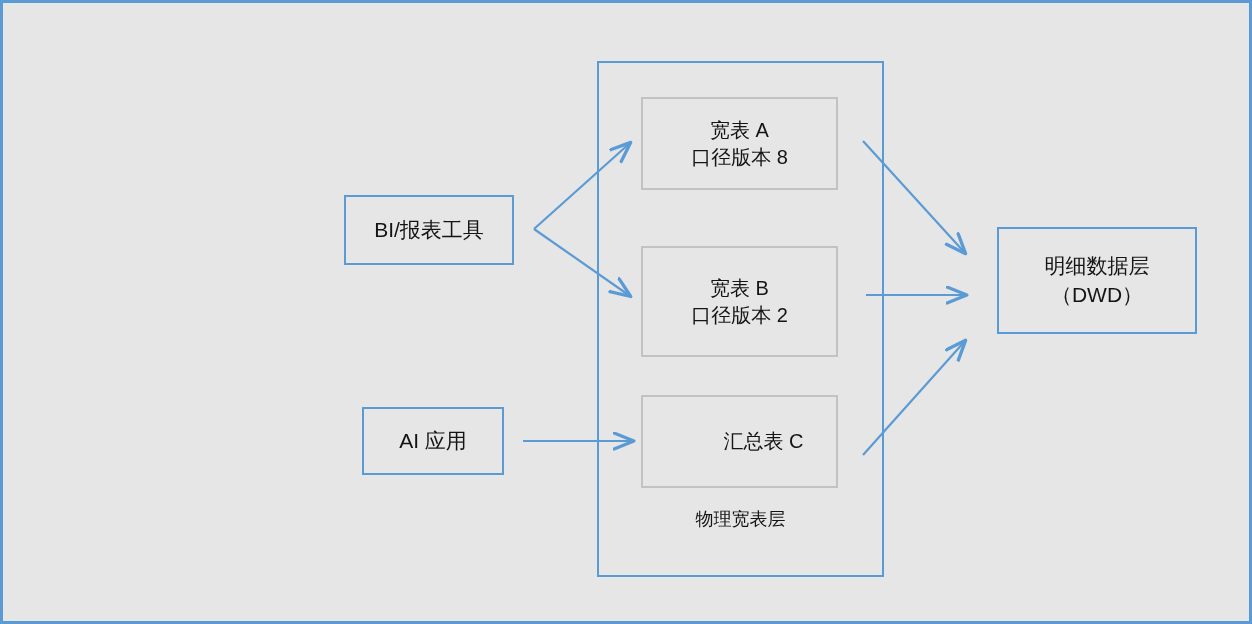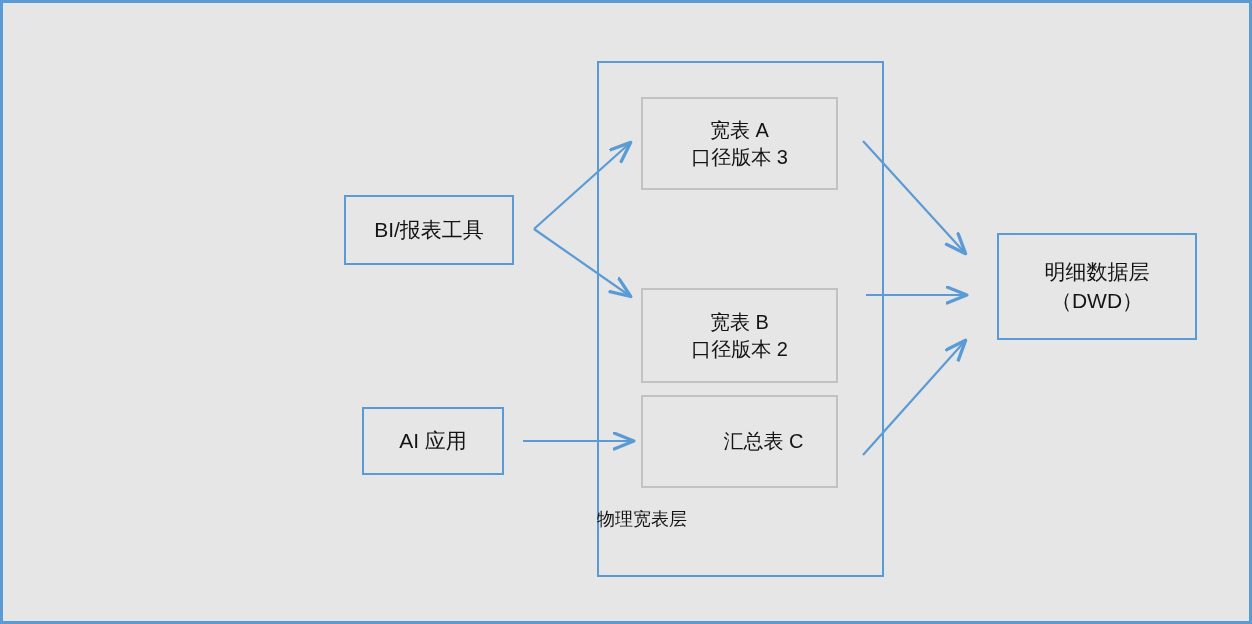--- a/index.html
+++ b/index.html
@@ -54,21 +54,21 @@
     white-space: nowrap;
   }
   .container-box {
     position: absolute;
     box-sizing: border-box;
     border: 2px solid #5b9bd5;
     background: transparent;
   }
   .container-label {
     position: absolute;
-    text-align: left;
+    text-align: center;
     font-size: 18px;
     color: #141414;
     line-height: 1.45;
     white-space: nowrap;
   }
   svg.arrows {
     position: absolute;
     left: 0;
     top: 0;
     width: 1252px;
@@ -106,34 +106,34 @@
   </div>
 
   <div class="node blue-box" style="left:341px; top:192px; width:170px; height:70px;">
     <span class="line">BI/报表工具</span>
   </div>
 
   <div class="container-box" style="left:594px; top:58px; width:287px; height:516px;"></div>
 
   <div class="node gray-box" style="left:638px; top:94px; width:197px; height:93px;">
     <span class="line">宽表 A</span>
-    <span class="line">口径版本 3</span>
+    <span class="line">口径版本 8</span>
   </div>
 
-  <div class="node gray-box" style="left:638px; top:243px; width:197px; height:95px;margin-top:42px;">
+  <div class="node gray-box" style="left:638px; top:243px; width:197px; height:111px;">
     <span class="line">宽表 B</span>
     <span class="line">口径版本 2</span>
   </div>
 
   <div class="node gray-box" style="left:638px; top:392px; width:197px; height:93px;padding-left:48px;">
     <span class="line">汇总表 C</span>
   </div>
 
   <div class="container-label" style="left:594px; top:503px; width:287px;">
     <div>物理宽表层</div>
   </div>
 
-  <div class="node blue-box" style="left:994px; top:230px; width:200px; height:107px;justify-content:center;">
+  <div class="node blue-box" style="left:994px; top:224px; width:200px; height:107px;justify-content:center;">
     <span class="line">明细数据层</span>
     <span class="line">（DWD）</span>
   </div>
 
 </div>
 
 </body></html>

